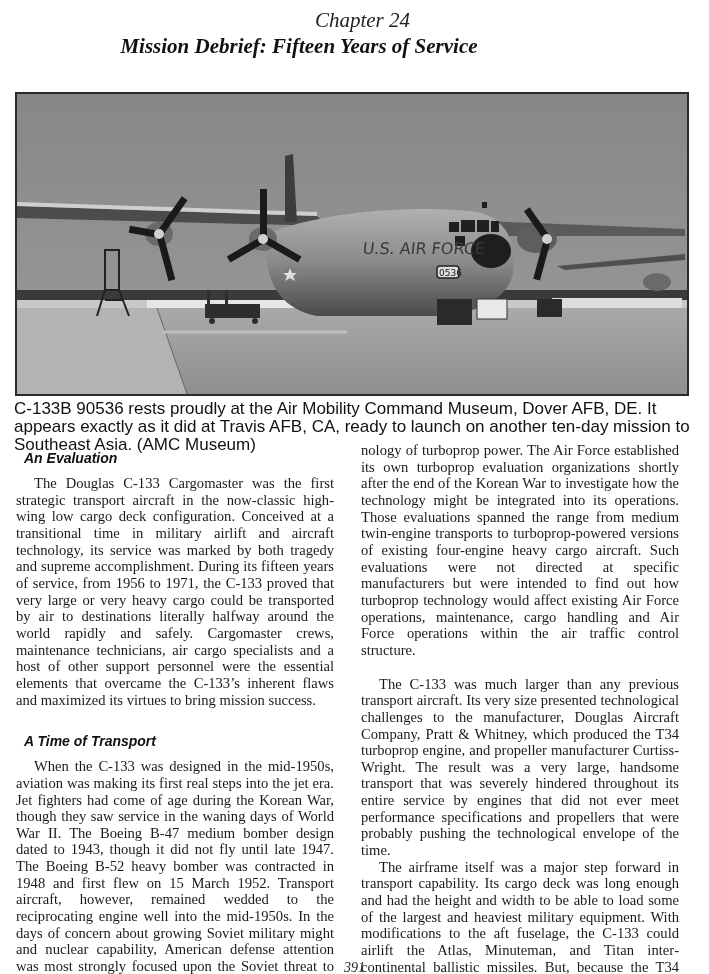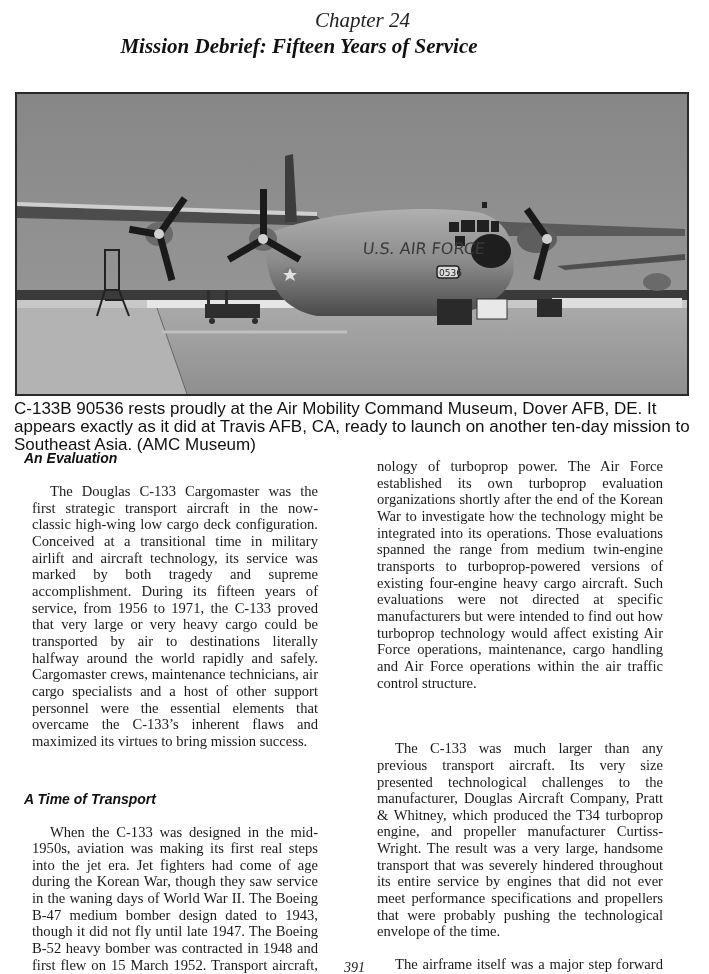--- a/index.html
+++ b/index.html
@@ -14,21 +14,21 @@
   .photo svg { display: block; }
   .caption { position: absolute; left: 14px; top: 400px; width: 684px;
     font-family: "Liberation Sans", sans-serif; font-size: 17px; line-height: 18px; color: #111; }
   .col { position: absolute; top: 442px; width: 318px;
     font-family: "Liberation Serif", serif; font-size: 14.6px; line-height: 16.65px; color: #1a1a1a;
     text-align: justify; hyphens: manual; }
   .col-left { left: 16px; }
   .col-right { left: 361px; }
   .col h2 { margin: 8px; font-family: Liberation Sans, sans-serif; font-style: italic; font-weight: bold;
     font-size: 14px; line-height: 17px; color: #111; text-align: left; }
-  .col p { margin: 16px; text-indent: 18px; }
+  .col p { margin: 0; text-indent: 18px; }
   .col p.cont { text-indent: 0; }
   .gap { height: 17px; }
   .page-num { position: absolute; top: 960px; left: 0; width: 709px; text-align: center;
     font-family: "Liberation Serif", serif; font-style: italic; font-size: 14px; color: #222; }
 </style>
 </head>
 <body>
 
 <div class="page">
 

